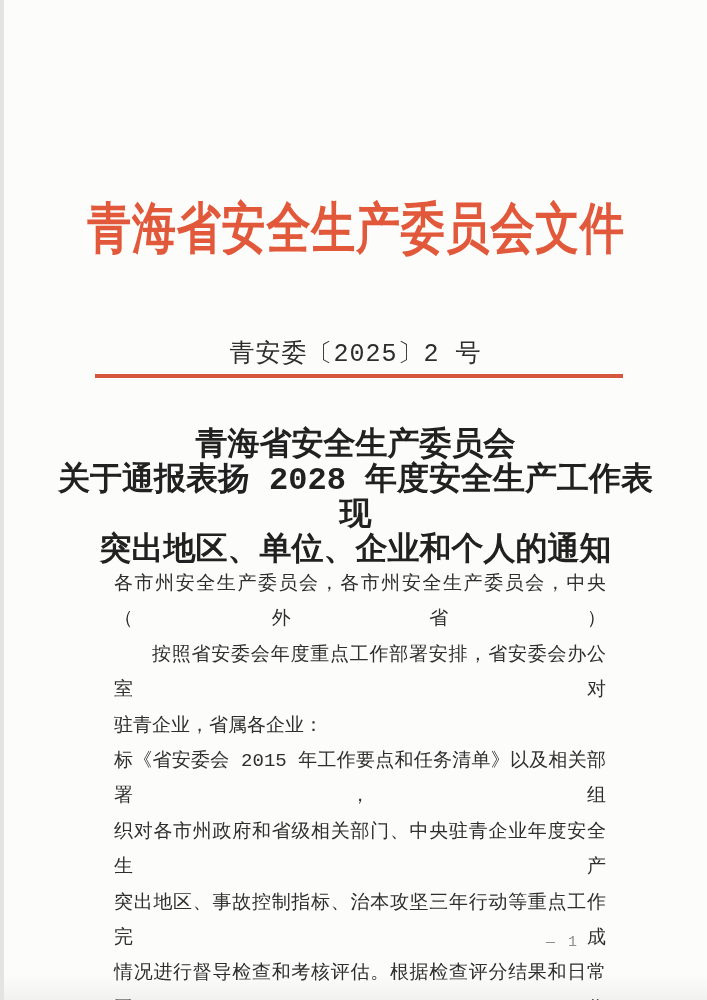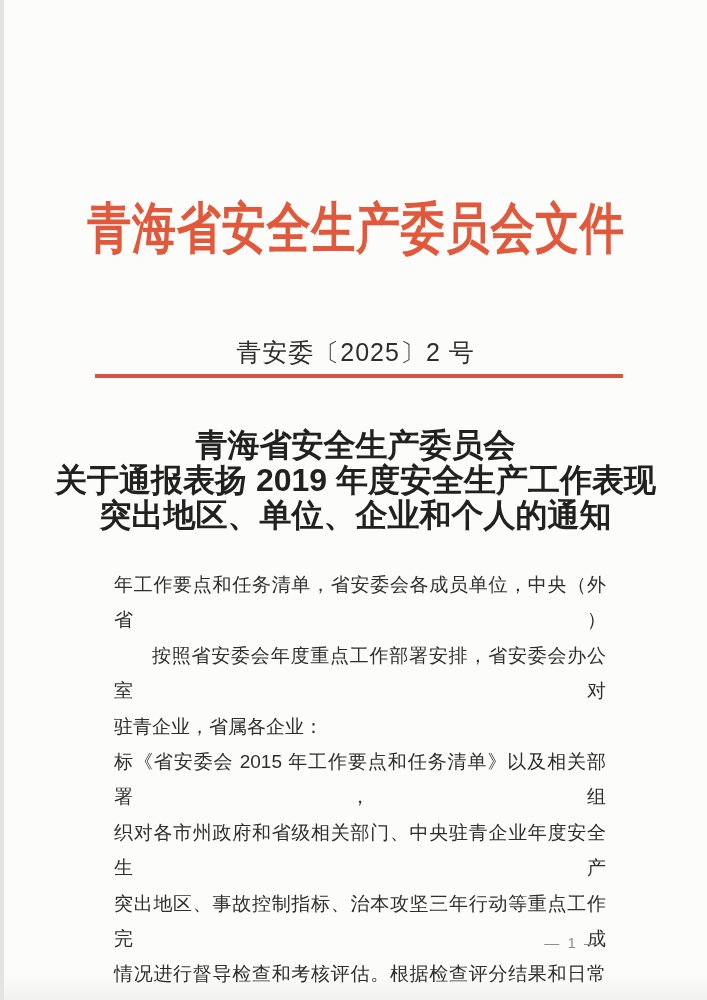--- a/index.html
+++ b/index.html
@@ -7,21 +7,21 @@
     padding: 0;
     background: #f4f4f2;
   }
   .page {
     position: relative;
     width: 707px;
     height: 1000px;
     margin: 0 auto;
     background: #fcfcfb;
     overflow: hidden;
-    font-family: Liberation Sans, sans-serif;
+    font-family: Liberation Mono, monospace;
     border-left: 4px solid #e4e4e2;
     box-sizing: border-box;
   }
   .page::after {
     content: "";
     position: absolute;
     left: 0; right: 0; bottom: 0;
     height: 26px;
     background: linear-gradient(to bottom, rgba(0,0,0,0), rgba(0,0,0,0.045));
     pointer-events: none;
@@ -105,26 +105,26 @@
   <div class="header-title">
     <span class="stretch">青海省安全生产委员会文件</span>
   </div>
 
   <div class="doc-number">青安委〔2025〕2 号</div>
 
   <div class="red-rule"></div>
 
   <div class="doc-title">
       <div class="title-line">青海省安全生产委员会</div>
-      <div class="title-line">关于通报表扬 2019 年度安全生产工作表现</div>
+      <div class="title-line">关于通报表扬 2028 年度安全生产工作表现</div>
       <div class="title-line">突出地区、单位、企业和个人的通知</div>
     </div>
 
   <div class="body-text">
-      <div class="body-line justify">年工作要点和任务清单，省安委会各成员单位，中央（外省）</div>
+      <div class="body-line justify">各市州安全生产委员会，各市州安全生产委员会，中央（外省）</div>
       <div class="body-line indent justify">按照省安委会年度重点工作部署安排，省安委会办公室对</div>
       <div class="body-line">驻青企业，省属各企业：</div>
       <div class="body-line justify">标《省安委会 2015 年工作要点和任务清单》以及相关部署，组</div>
       <div class="body-line justify">织对各市州政府和省级相关部门、中央驻青企业年度安全生产</div>
       <div class="body-line justify">突出地区、事故控制指标、治本攻坚三年行动等重点工作完成</div>
       <div class="body-line justify">情况进行督导检查和考核评估。根据检查评分结果和日常工作</div>
     </div>
 
   <div class="page-number">— 1 —</div>
 

